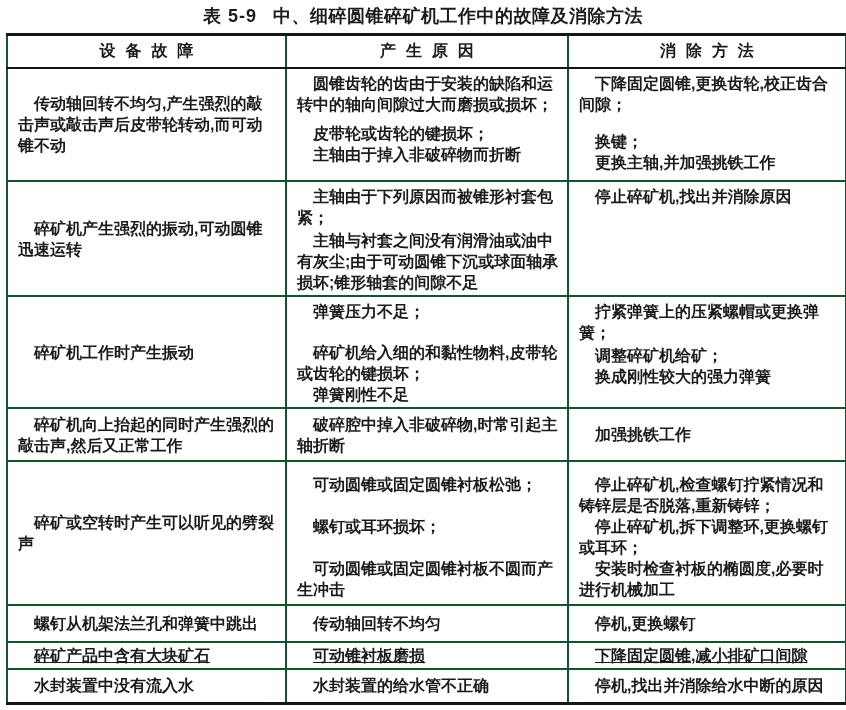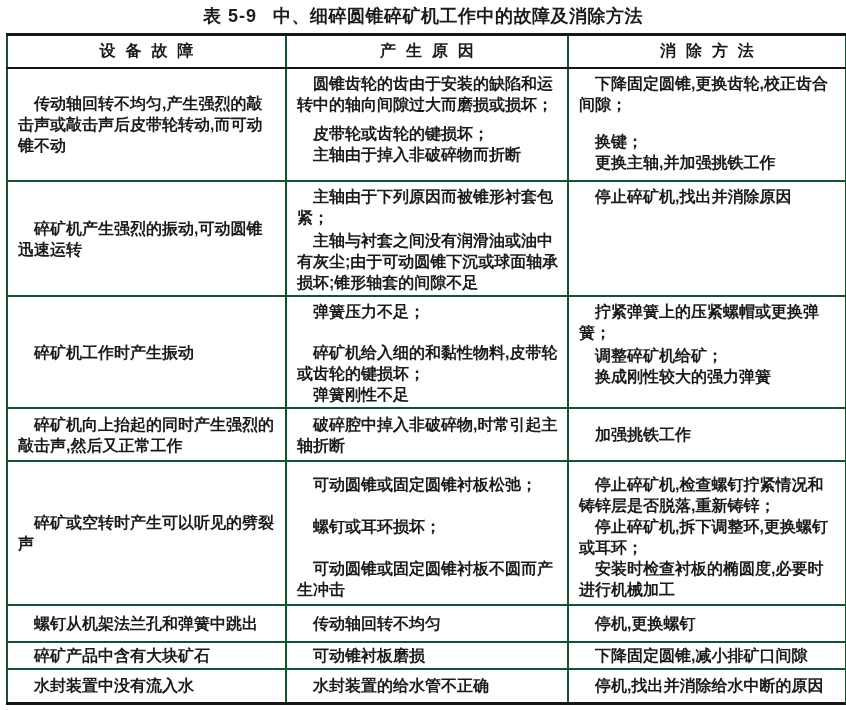--- a/index.html
+++ b/index.html
@@ -59,21 +59,21 @@
   .mt2{margin-top:2px;}
   .mt20{margin-top:20px;}
   .mt21{margin-top:21px;}
   .mt24{margin-top:16px;}
   tr.rh0{height:113px;}
   tr.rh1{height:110px;}
   tr.rh2{height:111px;}
   tr.rh3{height:53px;}
   tr.rh4{height:144px;}
   tr.rh5{height:37px;padding-left:23px;}
-  tr.rh6{height:20px;}
+  tr.rh6{height:20px;text-decoration:underline;}
   tr.rh7{height:34px;}
 </style>
 </head>
 <body>
 
 <div class="page">
   <span class="artifact">ˋ</span>
 
   <div class="title">
     <span class="num">表 5-9</span><span class="cap">中、细碎圆锥碎矿机工作中的故障及消除方法</span>

